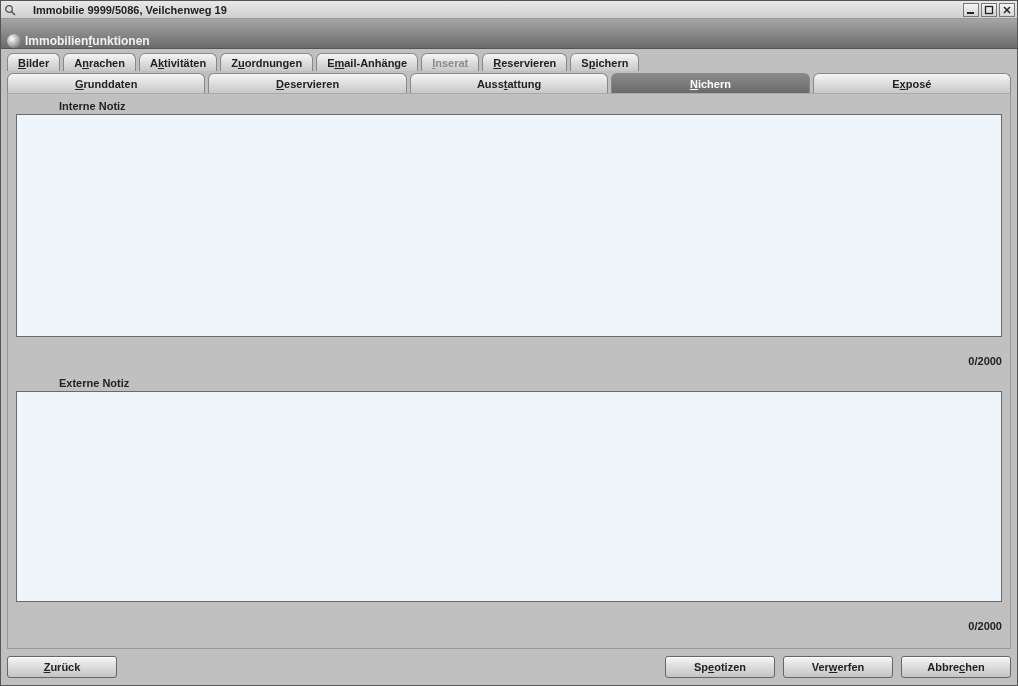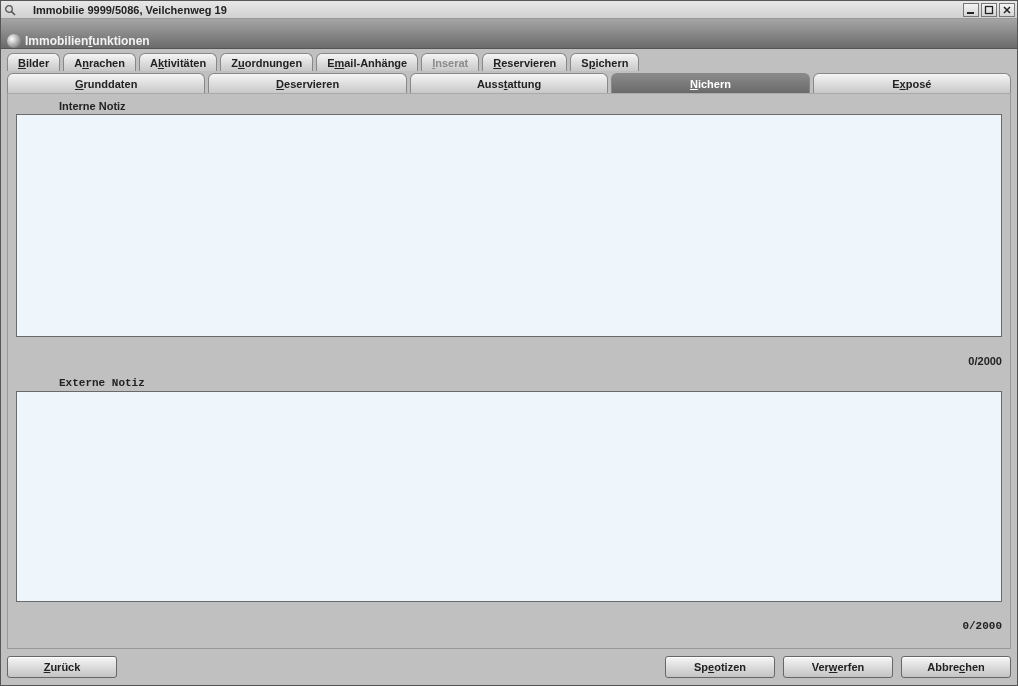--- a/index.html
+++ b/index.html
@@ -98,21 +98,21 @@
     border-top: 1px solid #aaa;
     padding: 6px 8px;
     display: flex; flex-direction: column;
     overflow: hidden;
   }
   .field-block {
     display: flex; flex-direction: column;
     margin-bottom: 10px;
   }
   .field-block.first { flex: 1.05; }
-  .field-block.second { flex: 1; font-family: Liberation Mono, monospace; }
+  .field-block.second { flex: 1; }
   .field-label { font-weight: bold; color: #222; margin-bottom: 2px; margin-left: 43px; }
   .textarea {
     flex: 1;
     background: #eef6fb;
     border: 1px solid #6a6a6a;
     resize: none;
     padding: 2px 4px;
     font-family: inherit;
     font-size: 11px;
     outline: none;

